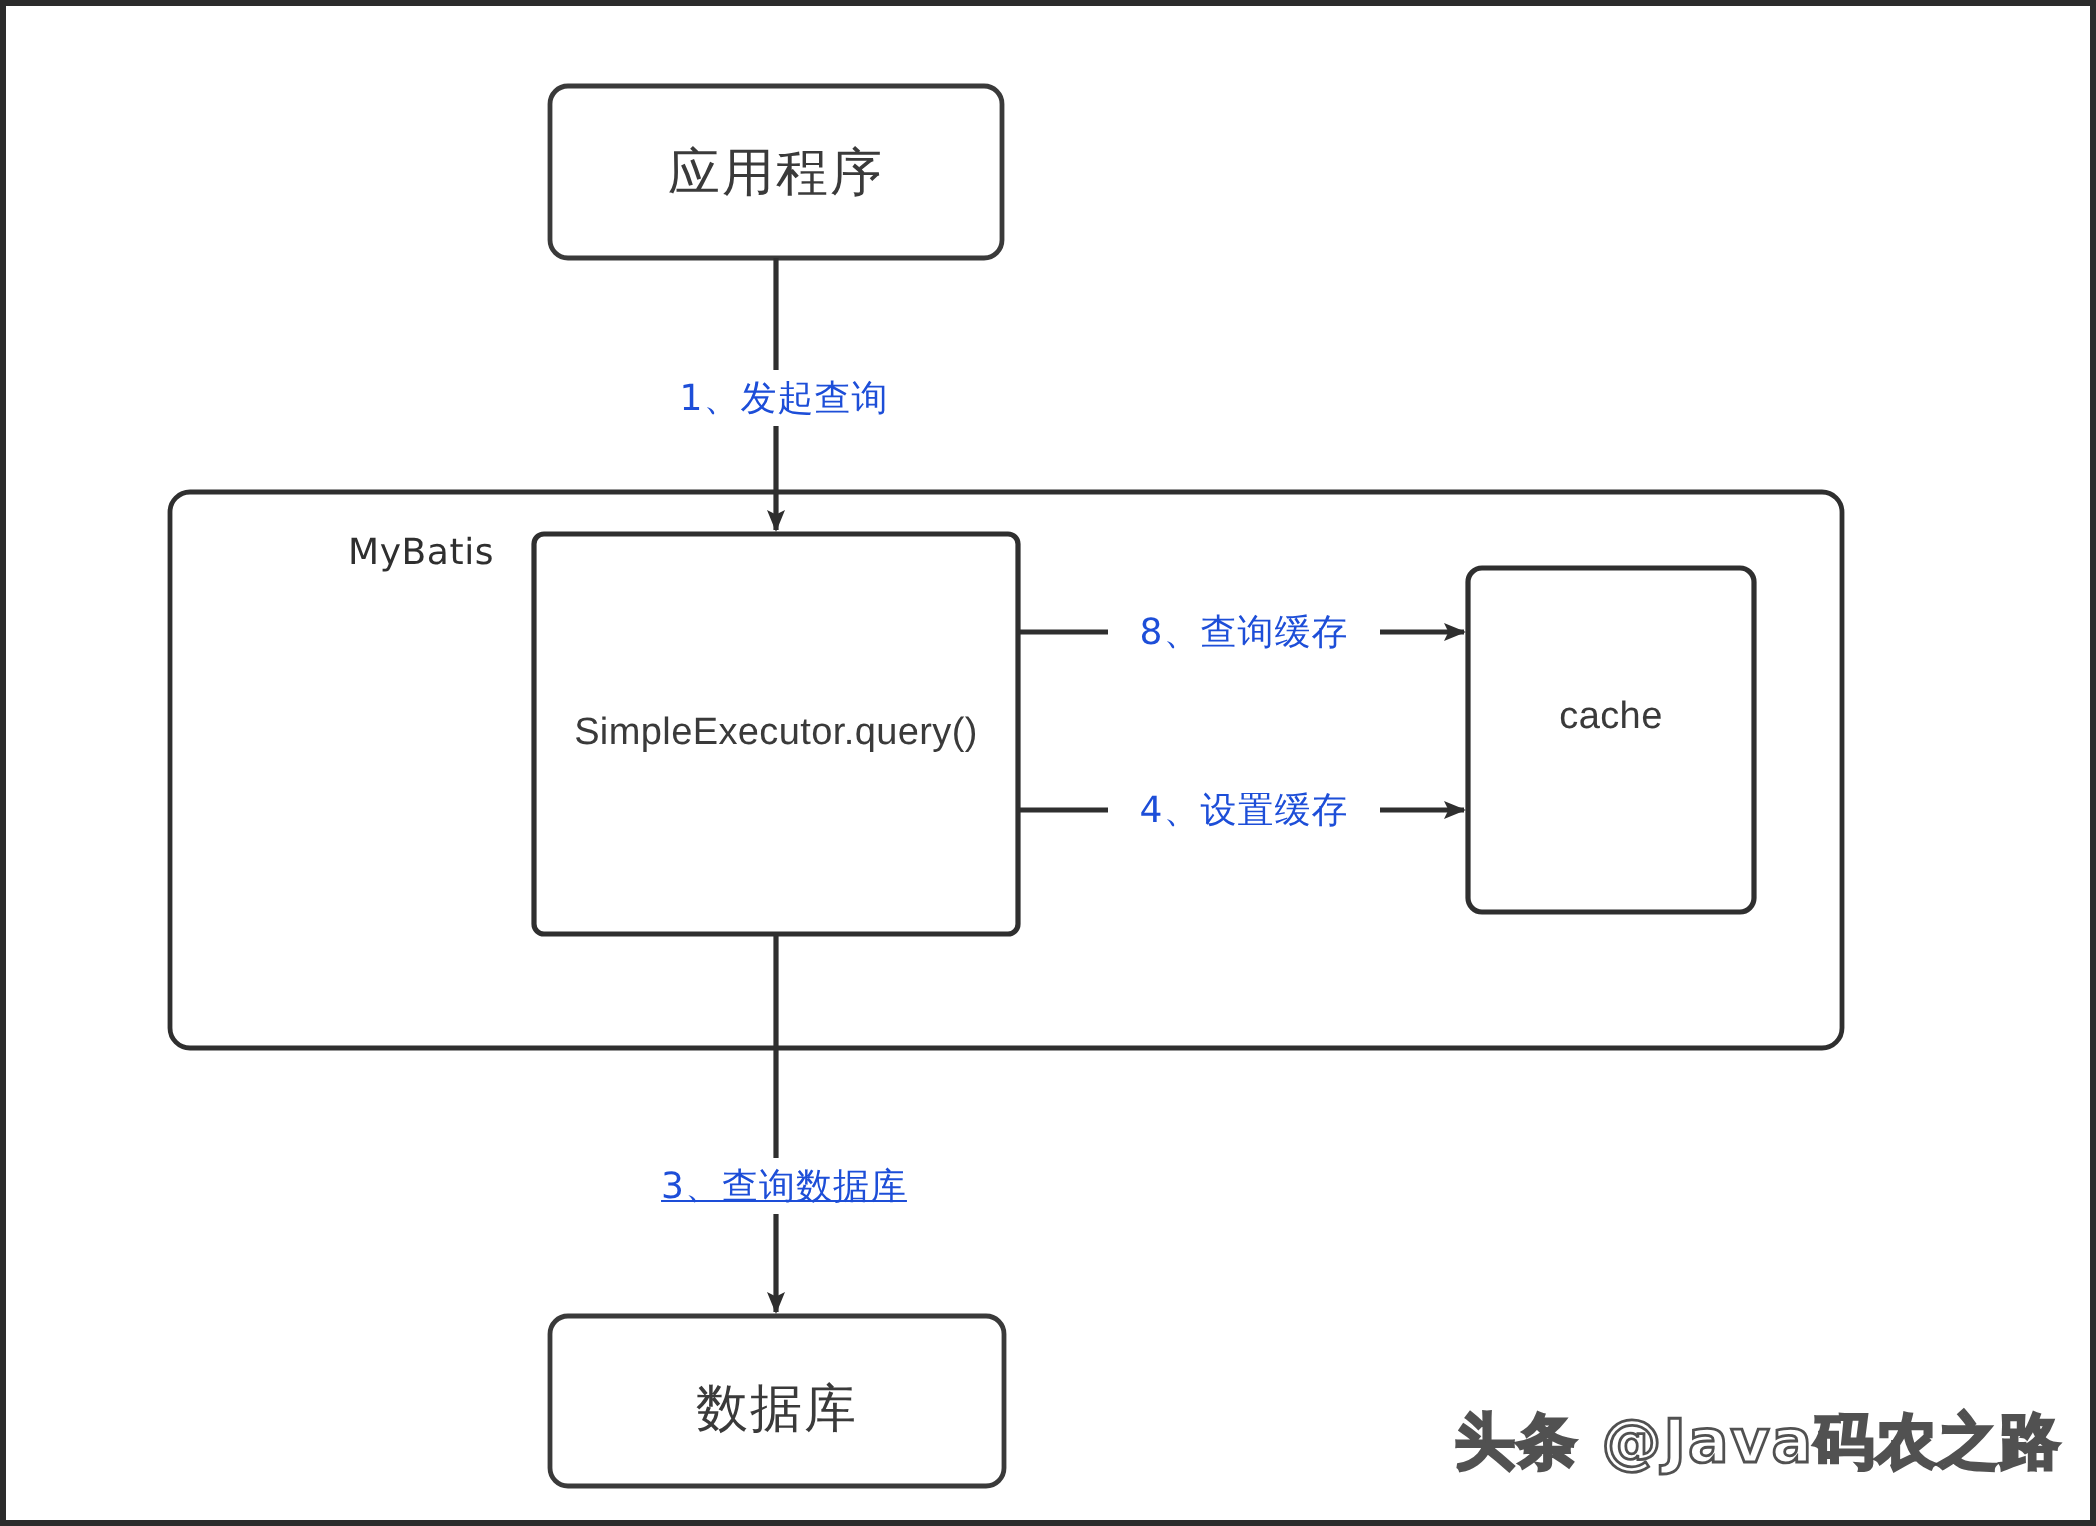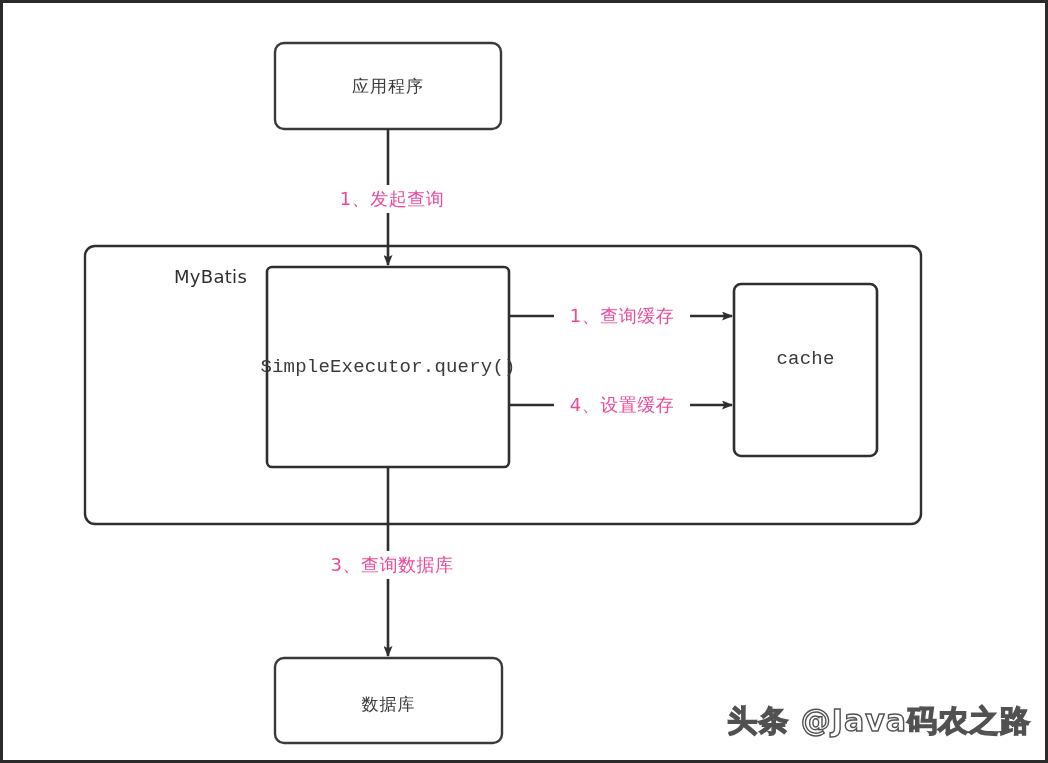--- a/index.html
+++ b/index.html
@@ -30,35 +30,35 @@
     position: absolute;
     display: flex;
     align-items: center;
     justify-content: center;
     color: #3a3a3a;
     white-space: nowrap;
     pointer-events: none;
   }
   .cn-label {
     font-family: "DejaVu Sans", "Liberation Sans", sans-serif;
-    font-size: 17px;
+    font-size: 26px;
     letter-spacing: 1px;
   }
   .en-label {
-    font-family: Liberation Mono, monospace;
+    font-family: Liberation Sans, sans-serif;
     font-size: 19px;
     letter-spacing: 0.2px;
   }
   .edge-label {
     position: absolute;
     display: flex;
     align-items: center;
     justify-content: center;
     background: #ffffff;
-    color: #ec4899;
+    color: #1d4ed8;
     font-size: 18px;
     letter-spacing: 0.5px;
     white-space: nowrap;
     padding: 0 4px;
   }
   .group-title {
     position: absolute;
     color: #2f2f2f;
     font-size: 18px;
     letter-spacing: 0.3px;
@@ -117,21 +117,21 @@
   <div class="node-label cn-label" style="left:272px; top:40px; width:226px; height:86px;">应用程序</div>
 
   <div class="node-label en-label" style="left:264px; top:264px; width:242px; height:200px;">SimpleExecutor.query()</div>
 
   <div class="node-label en-label" style="left:731px; top:286px; width:143px; height:139px;">cache</div>
 
   <div class="node-label cn-label" style="left:272px; top:655px; width:227px; height:93px;">数据库</div>
 
   <div class="edge-label" style="left:318px; top:182px; width:134px; height:28px;">1、发起查询</div>
 
-  <div class="edge-label" style="left:551px; top:299px; width:128px; height:28px;">1、查询缓存</div>
+  <div class="edge-label" style="left:551px; top:299px; width:128px; height:28px;">8、查询缓存</div>
 
-  <div class="edge-label" style="left:309px; top:548px; width:152px; height:28px;">3、查询数据库</div>
+  <div class="edge-label" style="left:309px; top:576px; width:152px; height:28px;text-decoration:underline;">3、查询数据库</div>
 
   <div class="edge-label" style="left:551px; top:388px; width:128px; height:28px;">4、设置缓存</div>
 
   <div id="watermark">头条 @Java码农之路</div>
 
 </div>
 
 </body></html>

